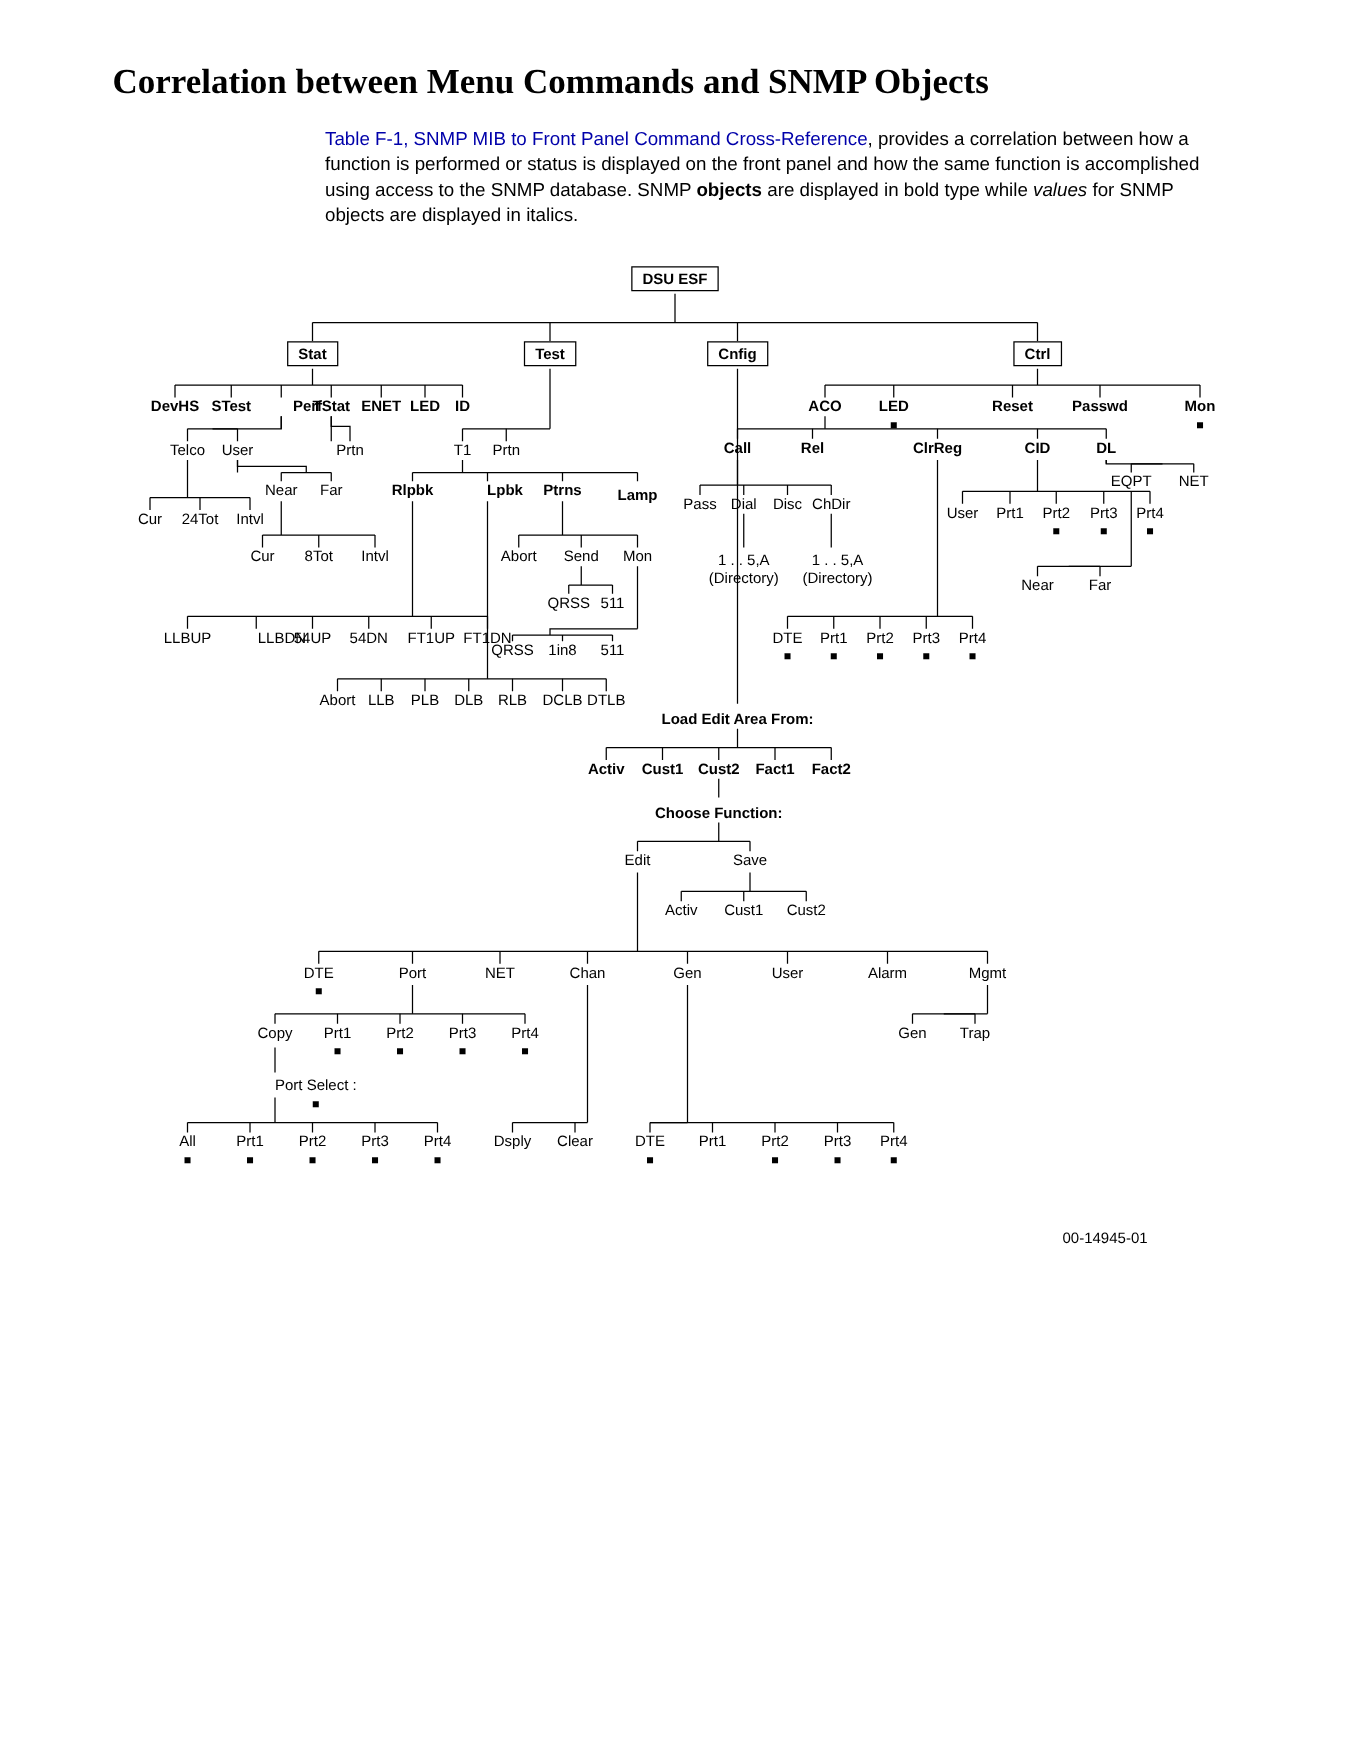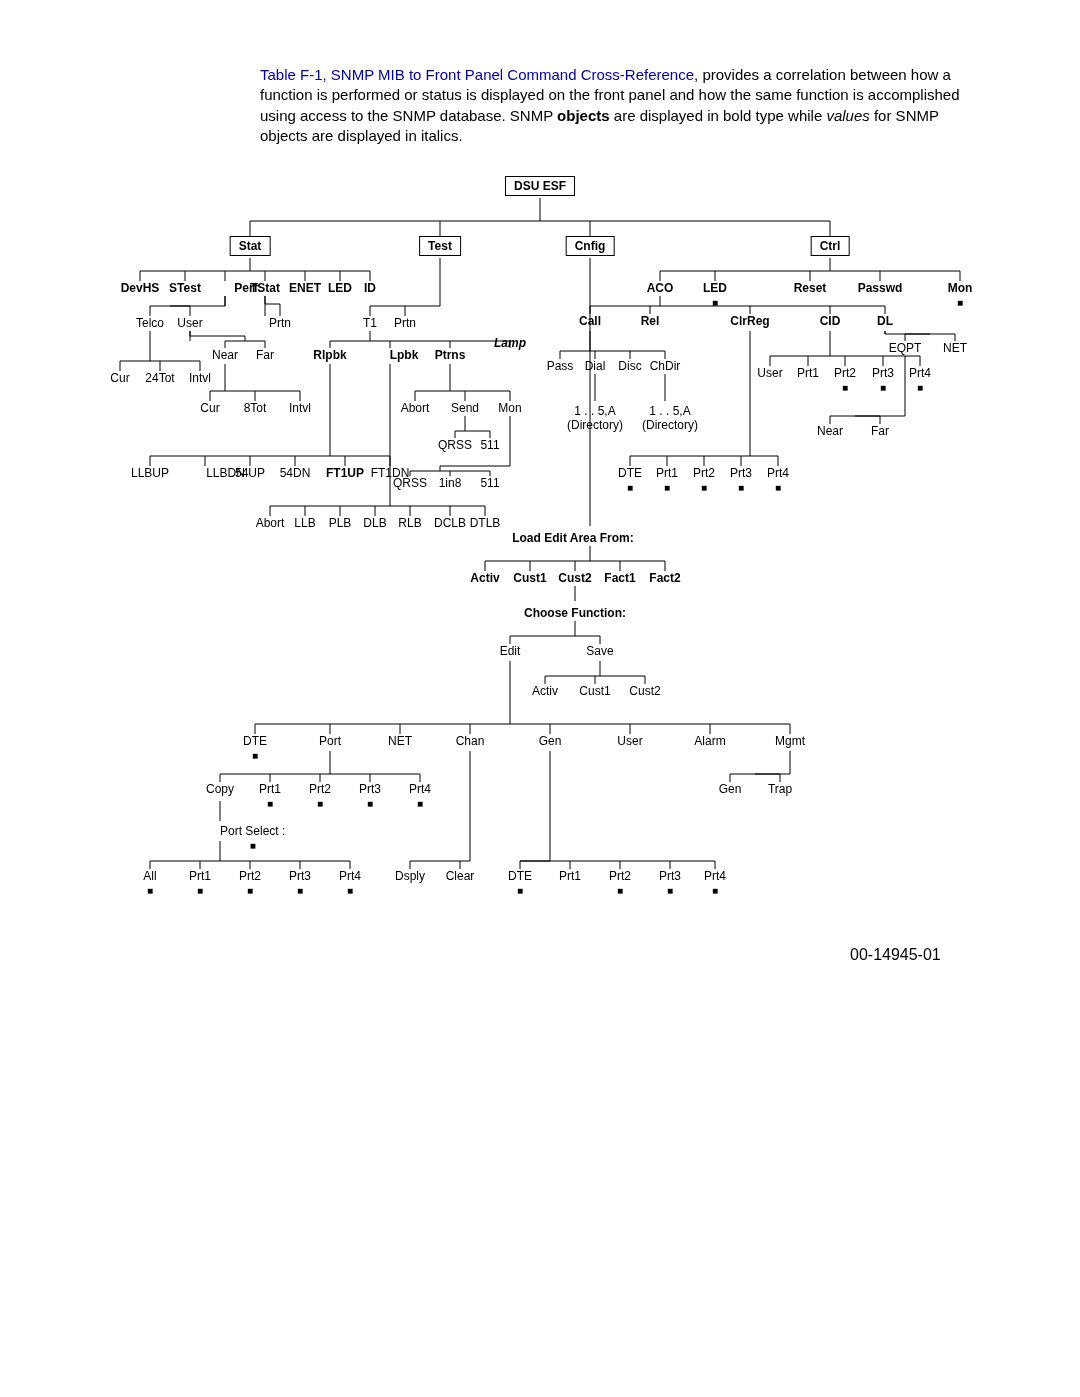--- a/index.html
+++ b/index.html
@@ -72,37 +72,38 @@
   .b { font-weight: bold; }
   .legend {
     position: absolute;
     border: 1px solid #000;
     padding: 6px 10px;
     font-size: 13px;
     line-height: 1.35;
   }
   .figno {
     position: absolute;
-    font-size: 16px;
+    font-size: 12px;
   }
   .footer {
     position: absolute;
     bottom: 40px;
     left: 90px;
     right: 90px;
     display: flex;
     justify-content: space-between;
     font-size: 14px;
   }
   .footer .pg { font-weight: bold; font-size: 16px; }
 </style>
 </head>
 <body>
 
 <div class="page">
+  <h1>Correlation between Menu Commands and SNMP Objects</h1>
   <p class="intro">
     <span class="link">Table F-1, SNMP MIB to Front Panel Command Cross-Reference</span><span>, provides a correlation between how a function is performed or status is displayed on the front panel and how the same function is accomplished using access to the SNMP database. SNMP </span><span class="bold">objects</span><span> are displayed in bold type while </span><span class="ital">values</span><span> for SNMP objects are displayed in italics.</span>
   </p>
 
   <div class="diagram">
     <svg viewBox="0 0 900 840">
 
       <line x1="450" y1="22" x2="450" y2="45"></line>
       <line x1="160" y1="45" x2="740" y2="45"></line>
       <line x1="160" y1="45" x2="160" y2="60"></line>
@@ -348,27 +349,27 @@
     <div class="node" style="left:175px; top:172px;">Far</div>
     <div class="node" style="left:120px; top:225px;">Cur</div>
     <div class="node" style="left:165px; top:225px;">8Tot</div>
     <div class="node" style="left:210px; top:225px;">Intvl</div>
 
     <div class="node" style="left:280px; top:140px;">T1</div>
     <div class="node" style="left:315px; top:140px;">Prtn</div>
     <div class="node b" style="left:240px; top:172px;">Rlpbk</div>
     <div class="node b" style="left:300px; top:172px;padding-left:28px;">Lpbk</div>
     <div class="node b" style="left:360px; top:172px;">Ptrns</div>
-    <div class="node b" style="left:420px; top:160px;font-style:italic;">Lamp</div>
+    <div class="node b" style="left:420px; top:176px;">Lamp</div>
 
     <div class="node" style="left:60px; top:290px;">LLBUP</div>
     <div class="node" style="left:115px; top:290px;padding-left:41px;">LLBDN</div>
     <div class="node" style="left:160px; top:290px;">54UP</div>
     <div class="node" style="left:205px; top:290px;">54DN</div>
-    <div class="node" style="left:255px; top:290px;font-weight:bold;">FT1UP</div>
+    <div class="node" style="left:255px; top:290px;">FT1UP</div>
     <div class="node" style="left:300px; top:290px;">FT1DN</div>
 
     <div class="node" style="left:180px; top:340px;">Abort</div>
     <div class="node" style="left:215px; top:340px;">LLB</div>
     <div class="node" style="left:250px; top:340px;">PLB</div>
     <div class="node" style="left:285px; top:340px;">DLB</div>
     <div class="node" style="left:320px; top:340px;">RLB</div>
     <div class="node" style="left:360px; top:340px;">DCLB</div>
     <div class="node" style="left:395px; top:340px;">DTLB</div>
 
@@ -411,21 +412,21 @@
 
     <div class="node" style="left:740px; top:248px;">Near</div>
     <div class="node" style="left:790px; top:248px;">Far</div>
 
     <div class="node" style="left:540px; top:290px;"><span>DTE</span><br><span style="font-size:10px">■</span></div>
     <div class="node" style="left:577px; top:290px;"><span>Prt1</span><br><span style="font-size:10px">■</span></div>
     <div class="node" style="left:614px; top:290px;"><span>Prt2</span><br><span style="font-size:10px">■</span></div>
     <div class="node" style="left:651px; top:290px;"><span>Prt3</span><br><span style="font-size:10px">■</span></div>
     <div class="node" style="left:688px; top:290px;"><span>Prt4</span><br><span style="font-size:10px">■</span></div>
 
-    <div class="node b" style="left:483px; top:355px; transform:translateX(-50%);">Load Edit Area From:</div>
+    <div class="node b" style="left:500px; top:355px; transform:translateX(-50%);">Load Edit Area From:</div>
     <div class="node b" style="left:395px; top:395px;">Activ</div>
     <div class="node b" style="left:440px; top:395px;">Cust1</div>
     <div class="node b" style="left:485px; top:395px;">Cust2</div>
     <div class="node b" style="left:530px; top:395px;">Fact1</div>
     <div class="node b" style="left:575px; top:395px;">Fact2</div>
 
     <div class="node b" style="left:485px; top:430px;">Choose Function:</div>
     <div class="node" style="left:420px; top:468px;">Edit</div>
     <div class="node" style="left:510px; top:468px;">Save</div>
     <div class="node" style="left:455px; top:508px;">Activ</div>

